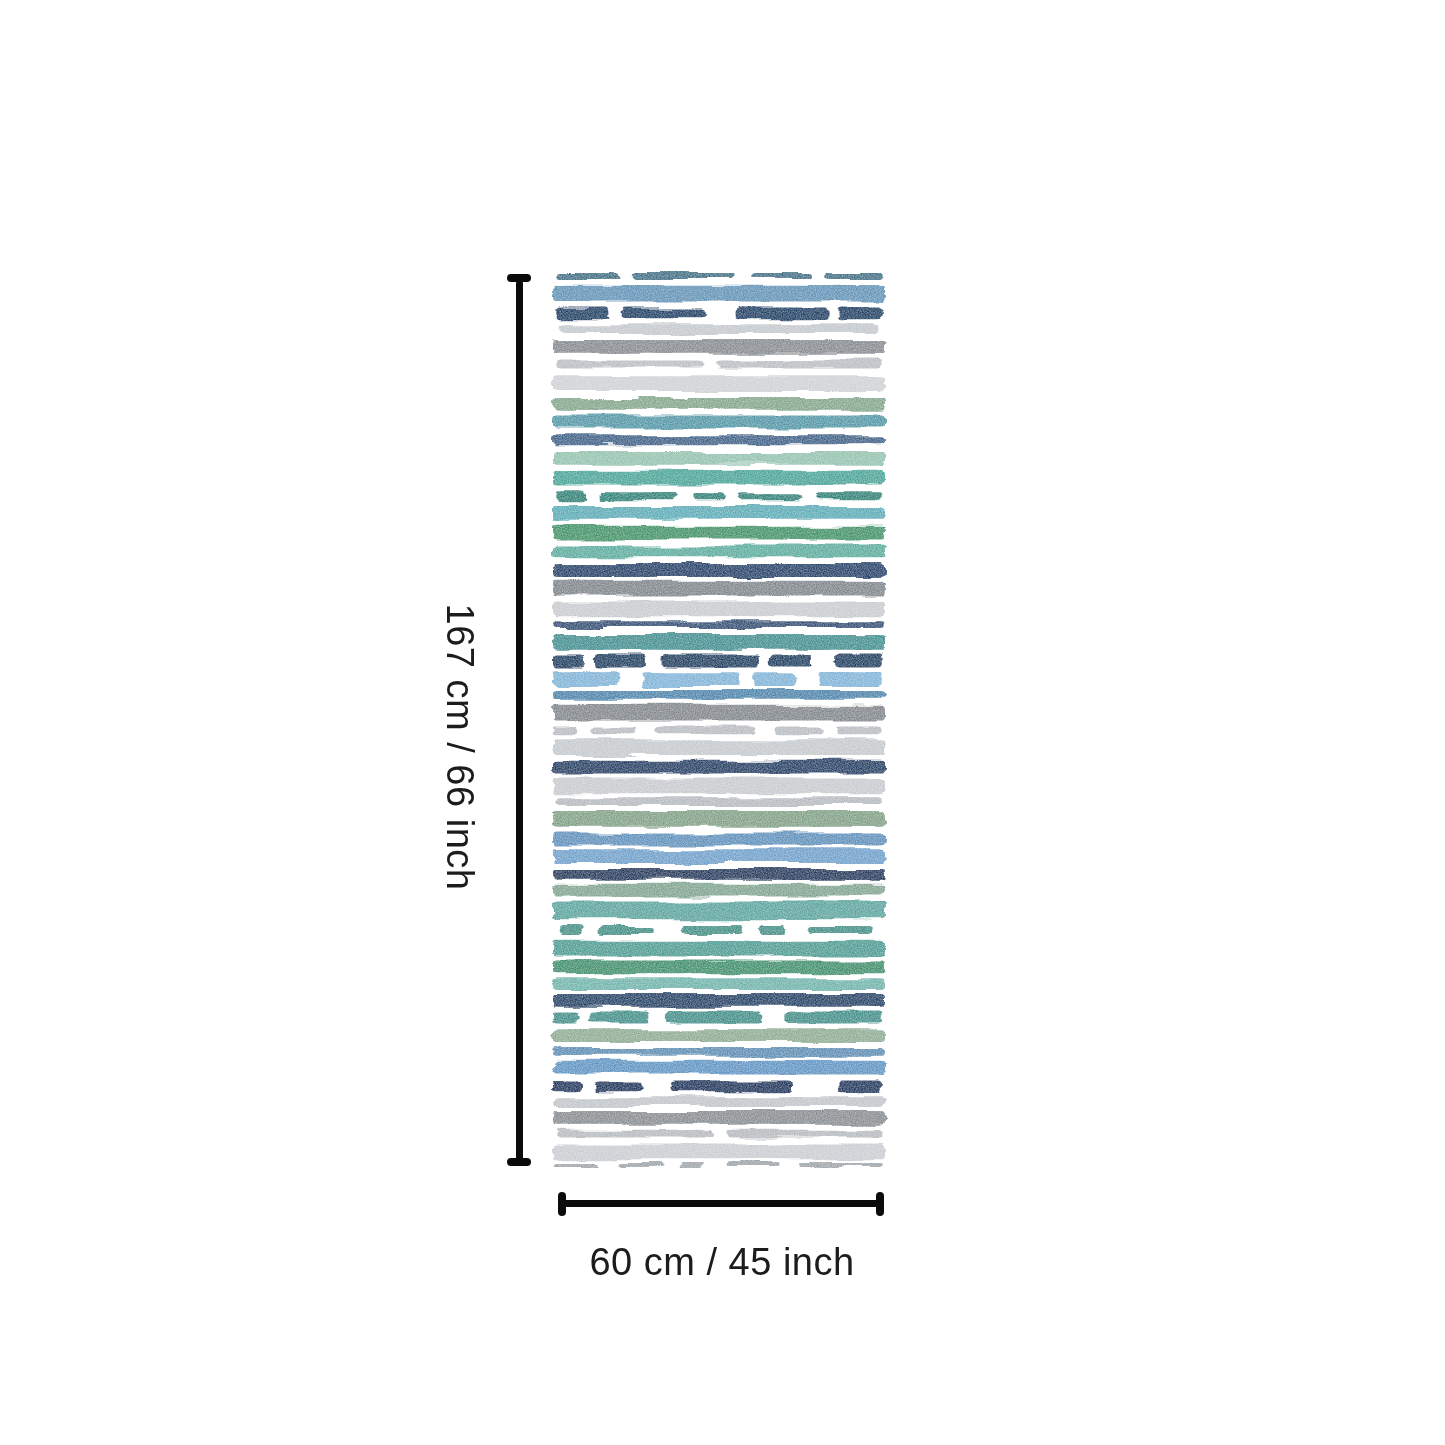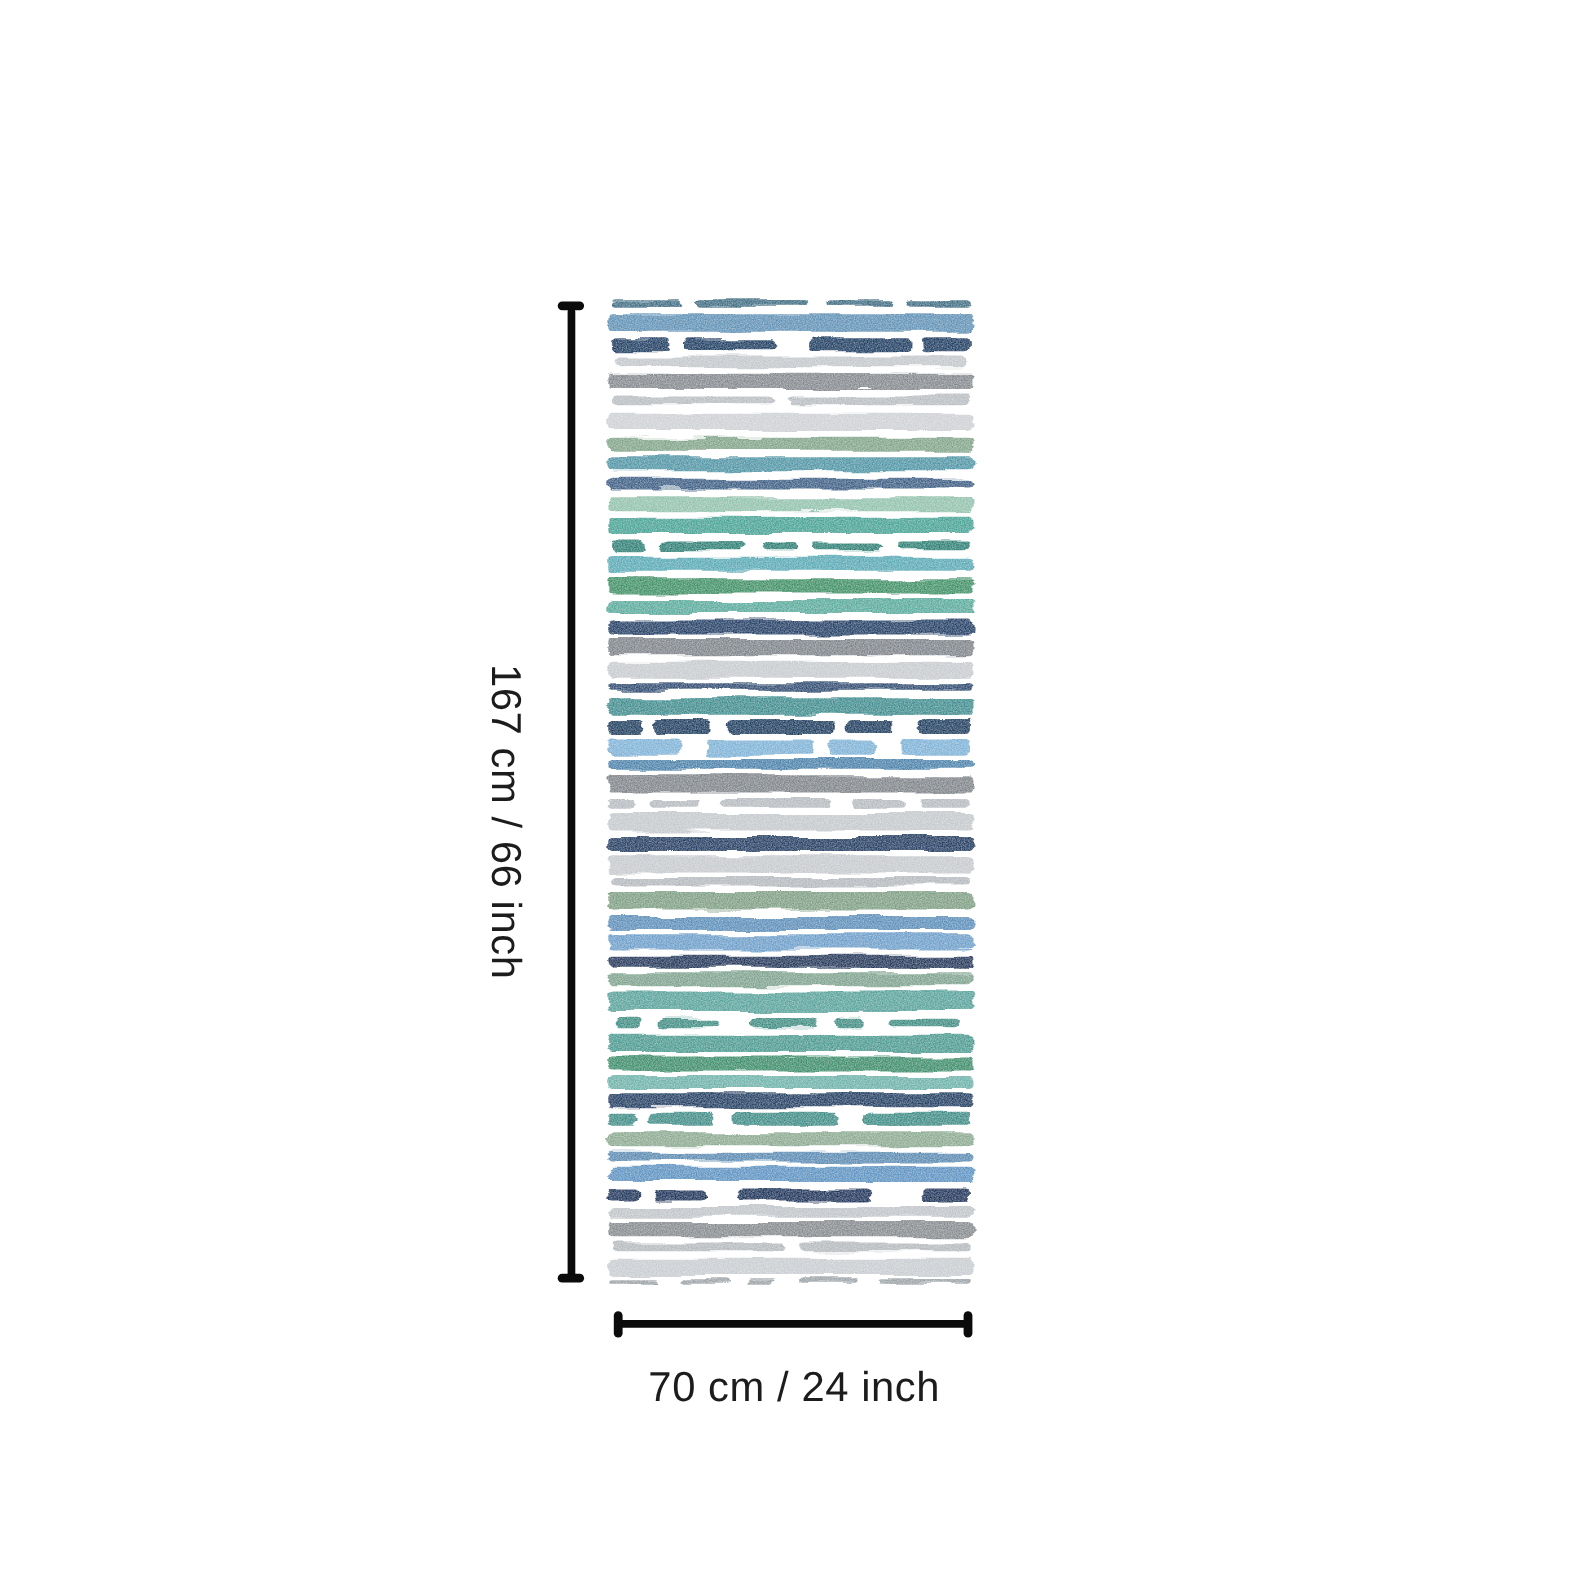--- a/index.html
+++ b/index.html
@@ -169,15 +169,15 @@
   </div>
 
   <div class="dim-line v-line"></div>
   <div class="dim-cap  v-cap-t"></div>
   <div class="dim-cap  v-cap-b"></div>
   <div class="dim-label v-label">167 cm / 66 inch</div>
 
   <div class="dim-line h-line"></div>
   <div class="dim-cap  h-cap-l"></div>
   <div class="dim-cap  h-cap-r"></div>
-  <div class="dim-label h-label">70 cm / 24 inch</div>
+  <div class="dim-label h-label">60 cm / 45 inch</div>
 
 </div>
 
 </body></html>

